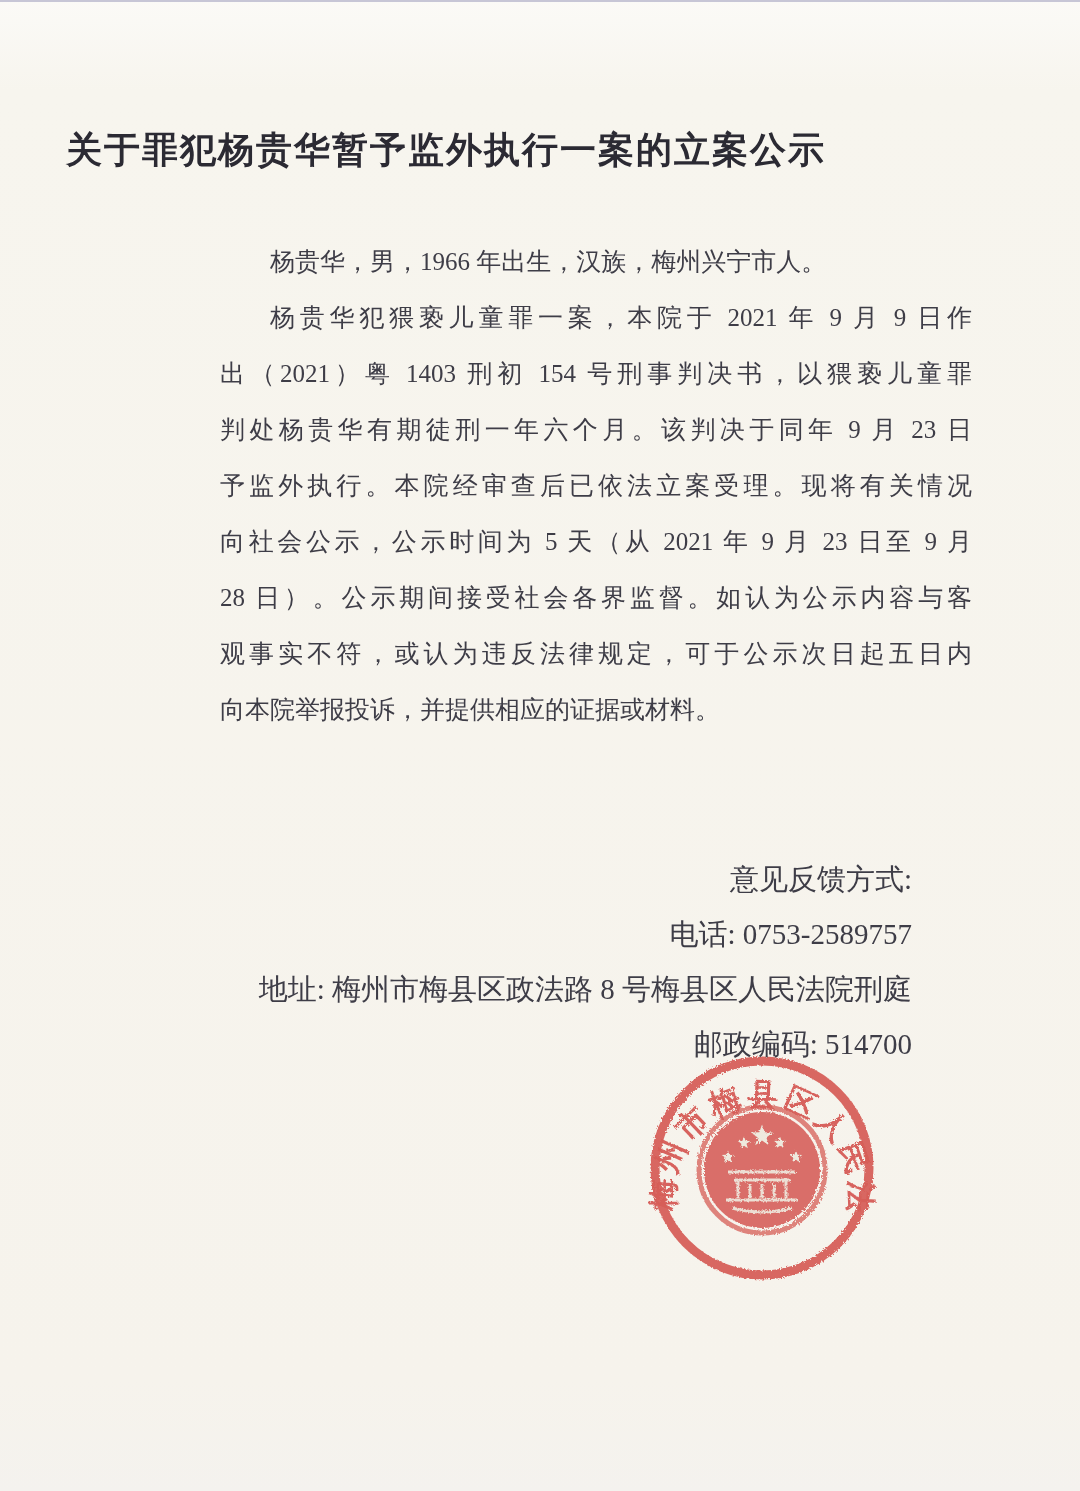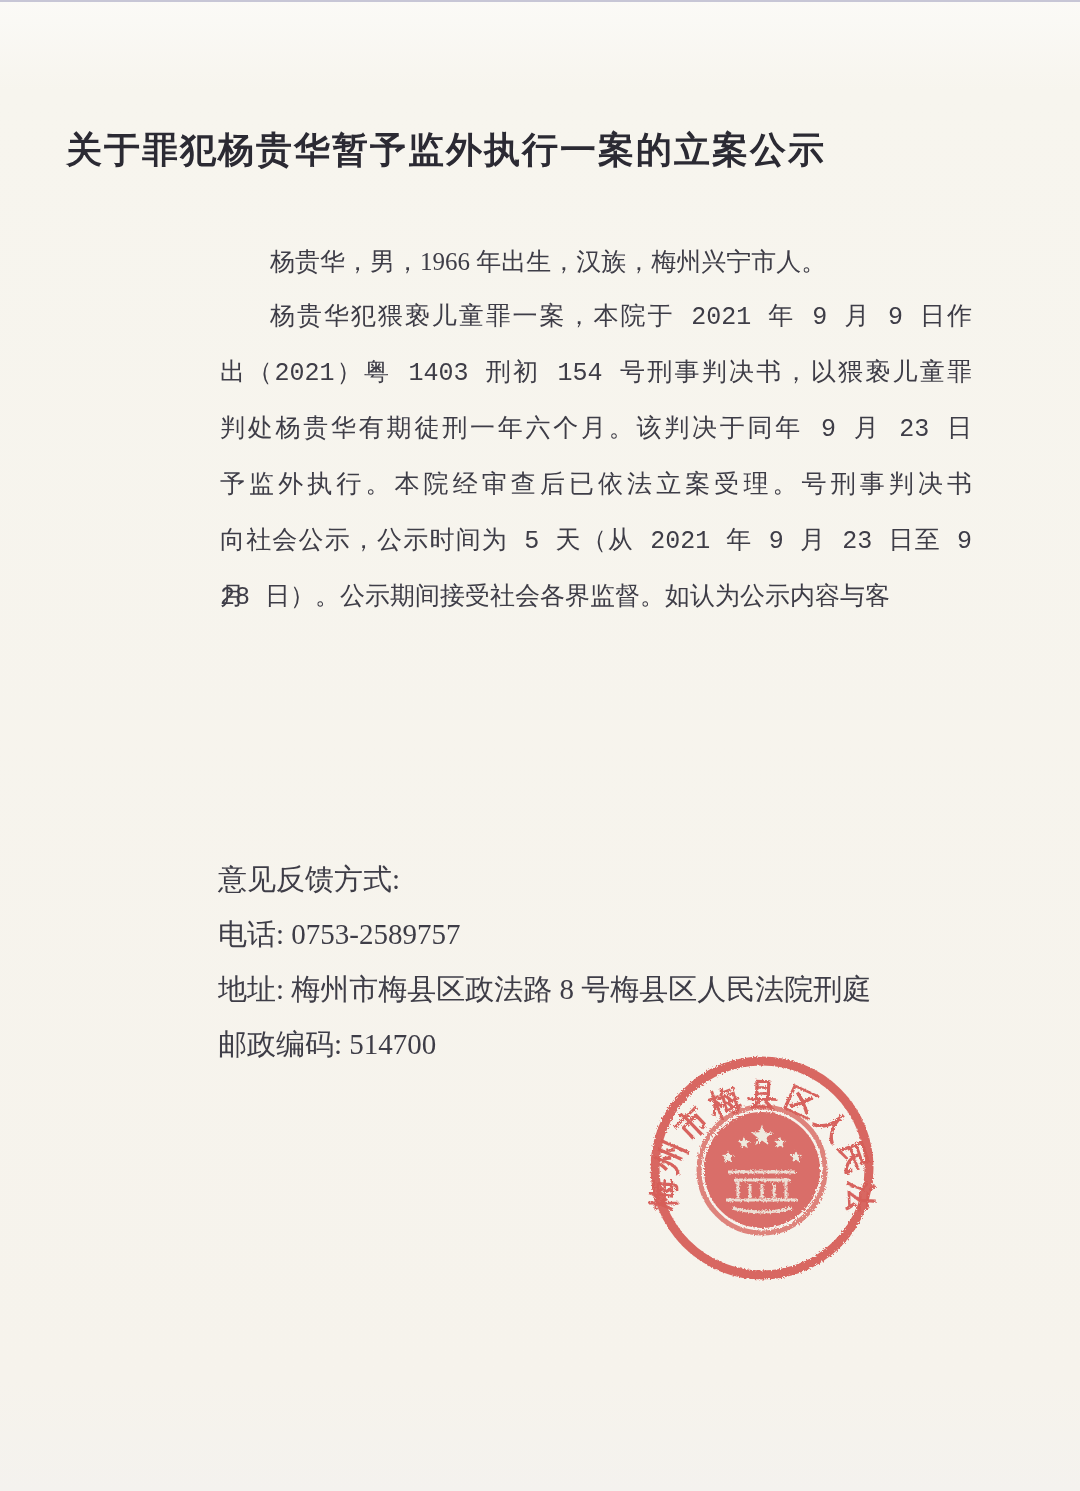--- a/index.html
+++ b/index.html
@@ -35,35 +35,35 @@
   }
   .body-block .line {
     height: 56px;
     line-height: 56px;
     white-space: nowrap;
   }
   .para-main .line {
     white-space: normal;
     text-align: justify;
     text-align-last: justify;
-    font-family: Liberation Mono, monospace;
   }
   .para-main .line:first-child { text-indent: 2em; }
   .para-main .line:last-child { text-align-last: left; }
   .intro-line { text-indent: 2em; }
   .feedback-block {
     position: absolute;
     top: 852px; left: 160px; width: 752px;
     font-size: 29px;
   }
   .feedback-block .line {
     height: 55px;
     line-height: 55px;
     padding-left: 2em;
     white-space: nowrap;
+    text-align: right;
   }
   .doc-date {
     position: absolute;
     top: 1186px; left: 588px;
     font-size: 29px;
     letter-spacing: 1px;
     color: #3e3d47;
     z-index: 1;
     white-space: nowrap;
   }
@@ -83,23 +83,25 @@
   <div class="scan-edge-top"></div>
 
   <h1 class="doc-title">关于罪犯杨贵华暂予监外执行一案的立案公示</h1>
 
   <div class="body-block">
     <div class="line intro-line">杨贵华，男，1966 年出生，汉族，梅州兴宁市人。</div>
     <div class="para-main">
         <div class="line">杨贵华犯猥亵儿童罪一案，本院于 2021 年 9 月 9 日作</div>
         <div class="line">出（2021）粤 1403 刑初 154 号刑事判决书，以猥亵儿童罪</div>
         <div class="line">判处杨贵华有期徒刑一年六个月。该判决于同年 9 月 23 日</div>
-        <div class="line">予监外执行。本院经审查后已依法立案受理。号刑事判决书</div>
+        <div class="line">予监外执行。本院经审查后已依法立案受理。现将有关情况</div>
         <div class="line">向社会公示，公示时间为 5 天（从 2021 年 9 月 23 日至 9 月</div>
         <div class="line">28 日）。公示期间接受社会各界监督。如认为公示内容与客</div>
+        <div class="line">观事实不符，或认为违反法律规定，可于公示次日起五日内</div>
+        <div class="line">向本院举报投诉，并提供相应的证据或材料。</div>
       </div>
   </div>
 
   <div class="feedback-block">
       <div class="line">意见反馈方式:</div>
       <div class="line">电话: 0753-2589757</div>
       <div class="line">地址: 梅州市梅县区政法路 8 号梅县区人民法院刑庭</div>
       <div class="line">邮政编码: 514700</div>
     </div>
 

